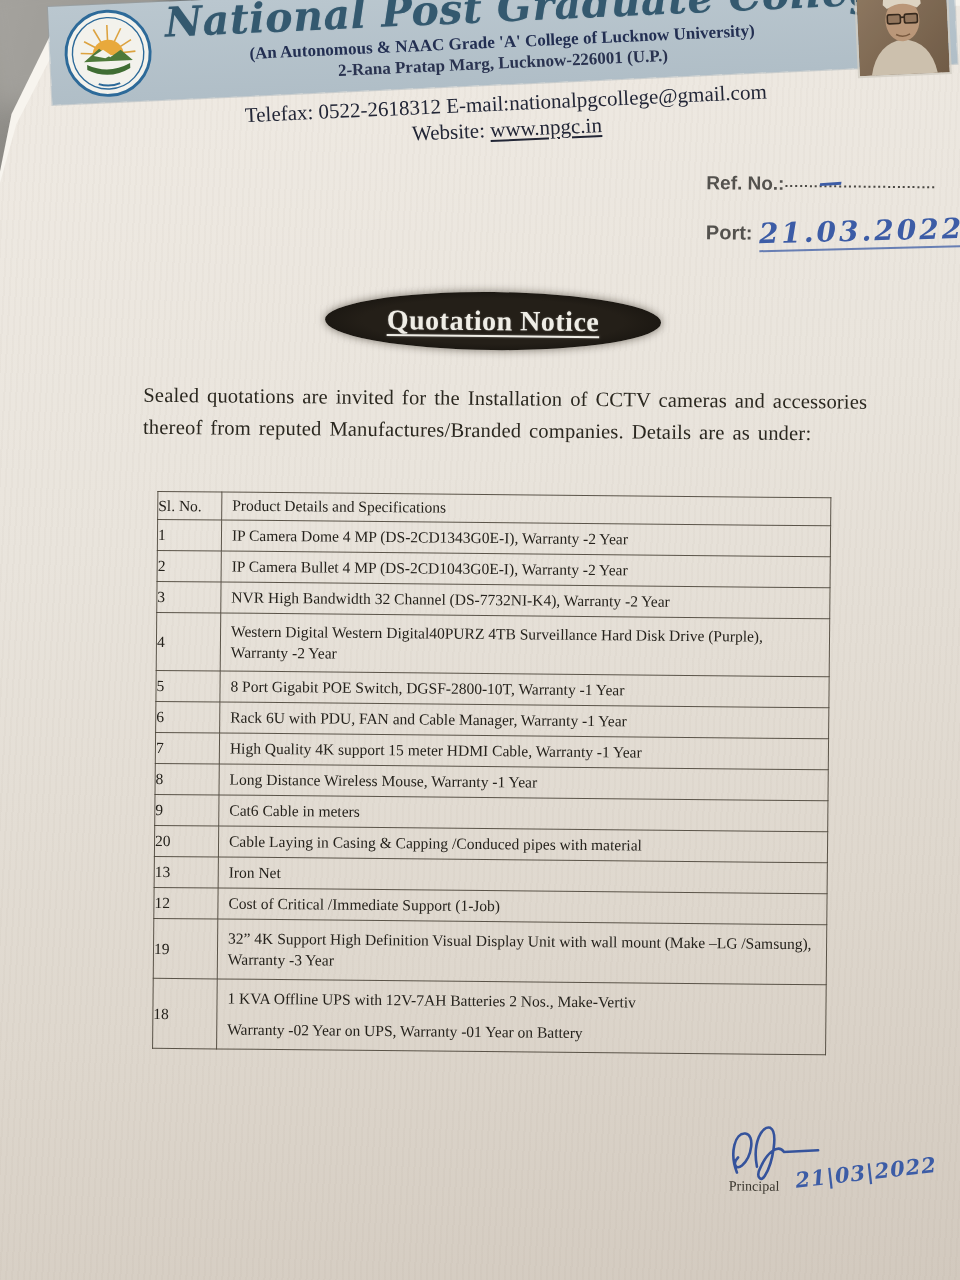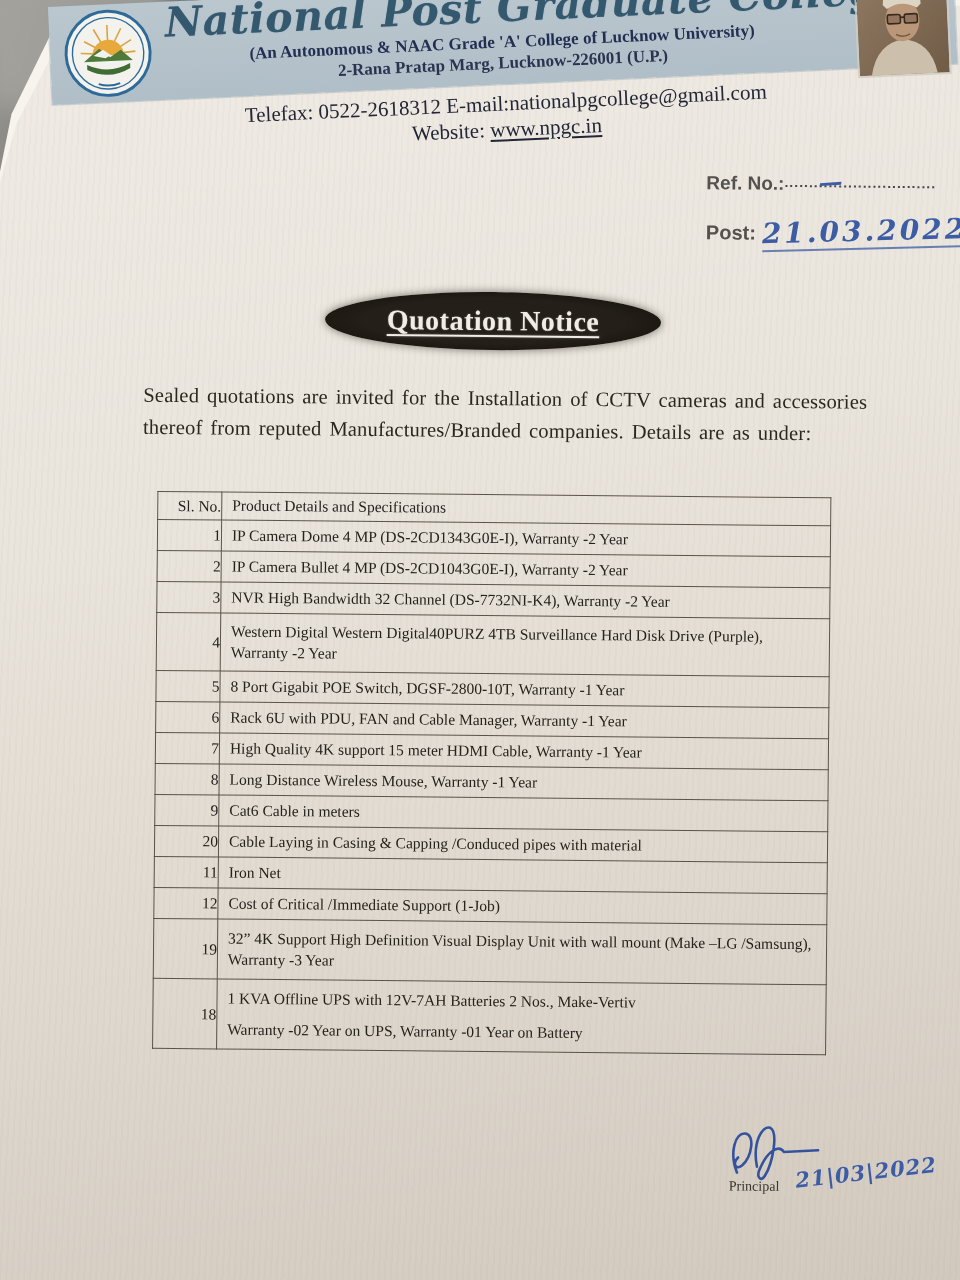--- a/index.html
+++ b/index.html
@@ -73,21 +73,21 @@
 
   .intro { position:absolute; left:141px; top:382px; width:724px;
            font-size:20.5px; line-height:1.58; color:#2a271f; text-align:justify;
            letter-spacing:.2px; word-spacing:2.5px; }
 
   .qtable { position:absolute; left:156px; top:494px; width:674px;
             border-collapse:collapse; table-layout:fixed;
             font-size:15.5px; color:#25221c; }
   .qtable col.c-sl { width:64px; }
   .qtable td { border:1.4px solid rgba(75,69,58,.9); vertical-align:middle; }
-  .sl-cell { text-align:right; }
+  .sl-cell { text-align:left; }
   .desc-cell { padding:2px 10px; white-space:pre-line; line-height:1.35; }
   tr.h-std { height:31px; }
   tr.h-hdr { height:28px; }
   tr.h-r4  { height:58px; }
   tr.h-r13 { height:60px; }
   tr.h-r14 { height:70px; }
   tr.h-r14 .desc-cell { line-height:1.95; }
 
   .sig-block { position:absolute; left:726px; top:1118px; width:220px; height:100px; }
   .sig-scribble { position:absolute; left:0; top:0; }
@@ -162,21 +162,21 @@
   </div>
 
   <div class="main">
 
     <div class="ref-line">
       <span>Ref. No.:</span><span class="ref-dots">...............................</span>
       <span class="ref-dash handwriting">—</span>
     </div>
 
     <div class="date-line">
-      <span>Post:</span><span class="handwriting date-hand">21.03.2022</span>
+      <span>Port:</span><span class="handwriting date-hand">21.03.2022</span>
     </div>
 
     <div class="notice-oval">
       <span class="notice-title">Quotation Notice</span>
     </div>
 
     <div class="intro">Sealed quotations are invited for the Installation of CCTV cameras and accessories thereof from reputed Manufactures/Branded companies. Details are as under:</div>
 
     <table class="qtable">
       <colgroup>
@@ -222,21 +222,21 @@
           </tr>
         <tr class="h-std">
             <td class="sl-cell">9</td>
             <td class="desc-cell">Cat6 Cable in meters</td>
           </tr>
         <tr class="h-std">
             <td class="sl-cell">20</td>
             <td class="desc-cell">Cable Laying in Casing &amp; Capping /Conduced pipes with material</td>
           </tr>
         <tr class="h-std">
-            <td class="sl-cell">11</td>
+            <td class="sl-cell">13</td>
             <td class="desc-cell">Iron Net</td>
           </tr>
         <tr class="h-std">
             <td class="sl-cell">12</td>
             <td class="desc-cell">Cost of Critical /Immediate Support (1-Job)</td>
           </tr>
         <tr class="h-r13">
             <td class="sl-cell">19</td>
             <td class="desc-cell">32” 4K Support High Definition Visual Display Unit with wall mount (Make –LG /Samsung), Warranty -3 Year</td>
           </tr>

